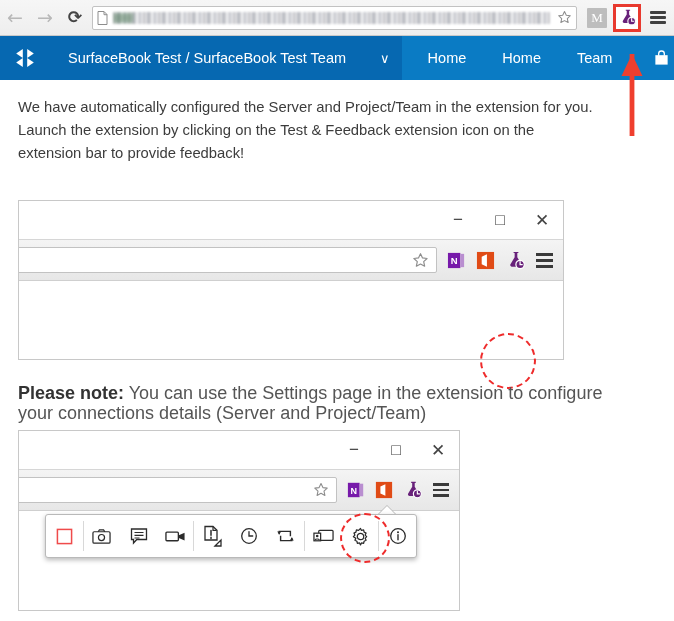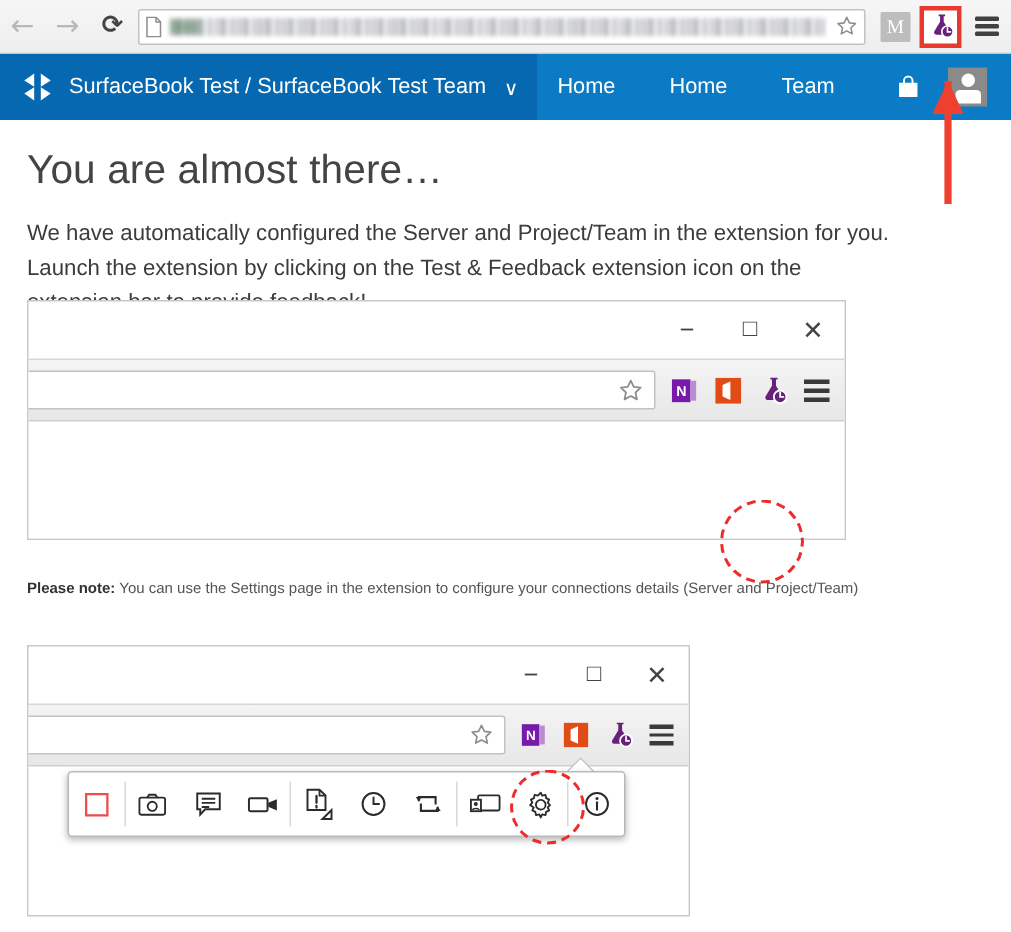--- a/index.html
+++ b/index.html
@@ -51,42 +51,42 @@
   }
   #menu-btn{width:26px;display:flex;align-items:center;justify-content:center;margin-right:3px;}
   .hamburger{width:16px;}
   .hamburger div{height:2.5px;background:#404040;margin:2.5px 0;border-radius:1px;}
   
   #vsts-header{
     position:absolute;left:0;top:36px;width:674px;height:44px;
     background:#0a7bc4;display:flex;align-items:center;box-sizing:border-box;
   }
   #vsts-left{
-    height:44px;background:#0668b1;display:flex;align-items:center;padding:0 12px 0 14px;box-sizing:border-box;
+    height:44px;background:#0668b1;display:flex;align-items:center;padding:0 12px 0 14px;box-sizing:border-box;gap:22px;
   }
   #vsts-logo{width:22px;height:22px;margin-right:10px;flex:none;}
   #vsts-title{color:#fff;font-size:14.5px;white-space:nowrap;}
   #vsts-chevron{color:#fff;margin-left:12px;font-size:13px;}
-  #vsts-nav{display:flex;align-items:center;margin-left:14px;}
+  #vsts-nav{display:flex;align-items:center;margin-left:26px;}
   .vsts-nav-item{color:#fff;font-size:14.5px;margin-right:36px;white-space:nowrap;}
   #vsts-right{margin-left:auto;display:flex;align-items:center;padding-right:10px;}
   #bag-icon{width:26px;display:flex;justify-content:center;}
   #avatar{width:26px;height:26px;background:#8a8a8a;margin:0 14px;position:relative;}
   #avatar:before{content:"";position:absolute;left:9px;top:4px;width:9px;height:9px;border-radius:50%;background:#fff;}
   #avatar:after{content:"";position:absolute;left:5px;top:15px;width:17px;height:9px;border-radius:3px 3px 0 0;background:#fff;}
   
   #content{position:absolute;left:0;top:80px;width:674px;height:541px;background:#fff;overflow:hidden;}
   #page-title{
     font-size:27px;font-weight:normal;color:#444;margin:18px 0 0 18px;letter-spacing:.1px;
   }
   #intro-para{
     margin:16px 0 0 18px;width:580px;font-size:14.8px;line-height:23px;color:#3c3c3c;
   }
   #note-para{
-    margin:0 0 0 18px;width:585px;font-size:10px;line-height:20px;color:#555;
+    margin:0 0 0 18px;width:585px;font-size:18px;line-height:20px;color:#555;
   }
   #note-para b{color:#333;}
   
   .illus{position:absolute;background:#fff;border:1px solid #c8c8c8;box-sizing:border-box;overflow:hidden;}
   .illus-titlebar{height:38px;display:flex;align-items:center;justify-content:flex-end;box-sizing:border-box;position:relative;}
   .wc{width:42px;display:flex;align-items:center;justify-content:center;color:#444;}
   .illus-toolbar{
     height:42px;background:linear-gradient(#f4f4f4,#e7e7e7);
     border-top:1px solid #d6d6d6;border-bottom:1px solid #cfcfcf;
     display:flex;align-items:center;box-sizing:border-box;position:relative;
@@ -196,21 +196,20 @@
           <path d="M6 6.5V4.6a3 3 0 016 0V6.5" fill="none" stroke="#fff" stroke-width="1.4"></path>
         </svg>
     </span>
     <span id="avatar"></span>
 
   </div>
 </div>
 
 <div id="content">
 
-  <h1 id="page-title">You are almost there…</h1>
 
   <p id="intro-para">We have automatically configured the Server and Project/Team in the extension for you. Launch the extension by clicking on the Test &amp; Feedback extension icon on the extension bar to provide feedback!</p>
 
   <div class="illus" id="illus1" style="left:18px;top:120px;width:546px;height:160px;">
     <div class="illus-titlebar">
       <span class="wc" style="font-size:17px;">−</span>
       <span class="wc" style="font-size:16px;">□</span>
       <span class="wc" style="font-size:17px;">✕</span>
     </div>
     <div class="illus-toolbar">

